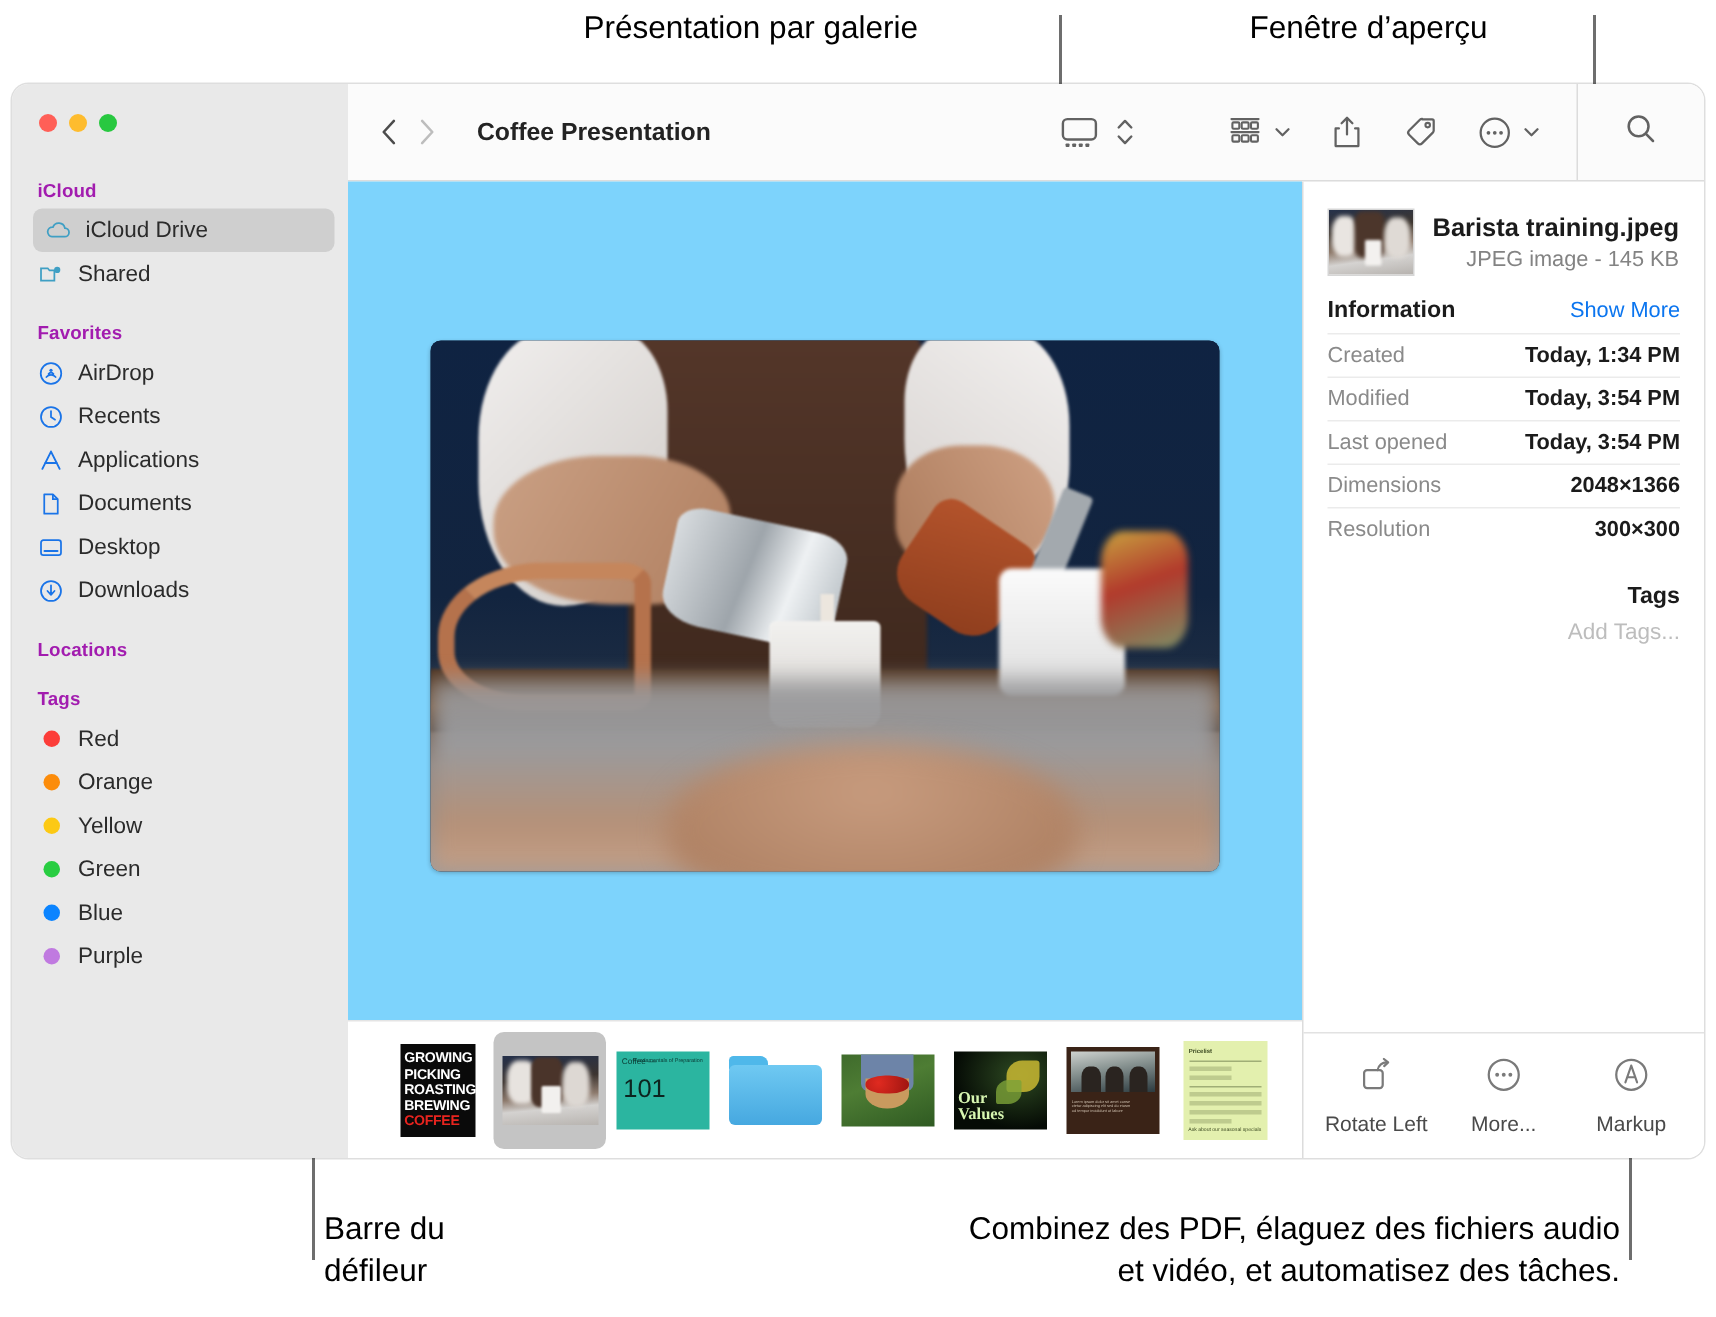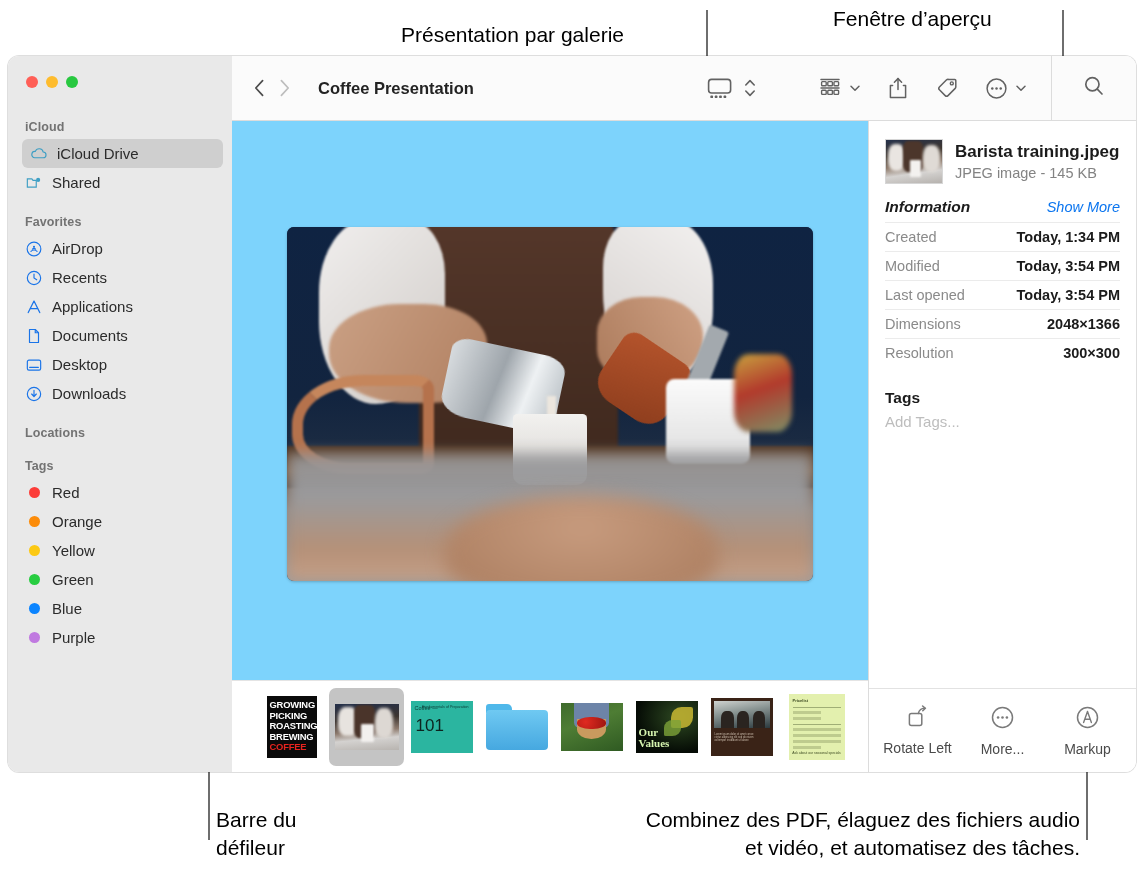--- a/index.html
+++ b/index.html
@@ -53,21 +53,21 @@
     height: 34px; align-items: flex-start;
   }
   .dot { width: 12px; height: 12px; border-radius: 50%; }
   .dot.red { background: #ff5f57; }
   .dot.yellow { background: #febc2e; }
   .dot.green { background: #28c840; }
 
   .sb-section {
     font-size: 12.5px;
     font-weight: bold;
-    color: #737373;
+    color: #a21caf;
     padding: 0 0 5px 17px;
     margin-top: 18px;
     letter-spacing: 0.1px;
   }
   .sb-section.tight { margin-top: 14px; }
 
   .sb-item {
     display: flex; align-items: center;
     height: 29px;
     margin: 0 9px;
@@ -411,20 +411,21 @@
   .th-green .ftr { position:absolute; bottom:5px; left:0; right:0; text-align:center; font-size:3.4px; color:#3c4a22; }
 
   
   .info {
     width: 268px; flex: 0 0 268px;
     border-left: 1px solid #dcdcdc;
     background: #ffffff;
     display: flex;
     flex-direction: column;
     padding: 0;
+    text-align: right;
   }
   .info-head {
     display: flex; align-items: center; gap: 12px;
     padding: 18px 16px 14px 16px;
   }
   .info-thumb {
     width: 58px; height: 45px;
     flex: 0 0 58px;
     border: 1px solid #d6d6d6;
     background: linear-gradient(172deg, #26324b 0%, #3e362f 32%, #907c6d 56%, #d5d3d1 74%, #b6b2ae 100%);
@@ -443,21 +444,20 @@
   }
   .info-sub {
     font-size: 14.5px;
     color: #838383;
     margin-top: 3px;
   }
   .info-body { padding: 0 16px; }
   .info-sec-head {
     display: flex; align-items: baseline; justify-content: space-between;
     padding-bottom: 6px;
-    font-style: italic;
   }
   .info-sec-title {
     font-size: 15.5px; font-weight: bold; color: #1b1b1b;
   }
   .show-more {
     font-size: 14.5px; color: #0b75ef; cursor: default;
   }
   .info-row {
     display: flex; justify-content: space-between; align-items: center;
     height: 29px;
@@ -489,21 +489,21 @@
     display: flex; flex-direction: column;
     align-items: center; gap: 7px;
     cursor: default;
     width: 84px;
   }
   .act .lbl { font-size: 14px; color: #4a4a4a; }
 </style>
 </head>
 <body>
 
-<div class="callout-text" style="left:389px; top:21px;margin-left:12px;">Présentation par galerie</div>
+<div class="callout-text" style="left:389px; top:5px;">Présentation par galerie</div>
 <div class="callout-text" style="left:833px; top:5px;">Fenêtre d’aperçu</div>
 <div class="callout-text" style="left:216px; top:806px;">Barre du
 défileur</div>
 <div class="callout-text" style="left:480px; top:806px; text-align:right; width:600px;">Combinez des PDF, élaguez des fichiers audio
 et vidéo, et automatisez des tâches.</div>
 
 <div class="leader leader-v" style="left:706px; top:10px; height:72px;"></div>
 <div class="leader leader-v" style="left:1062px; top:10px; height:190px;"></div>
 <div class="leader leader-v" style="left:208px; top:733px; height:107px;"></div>
 <div class="leader leader-h" style="left:208px; top:733px; width:26px;"></div>

